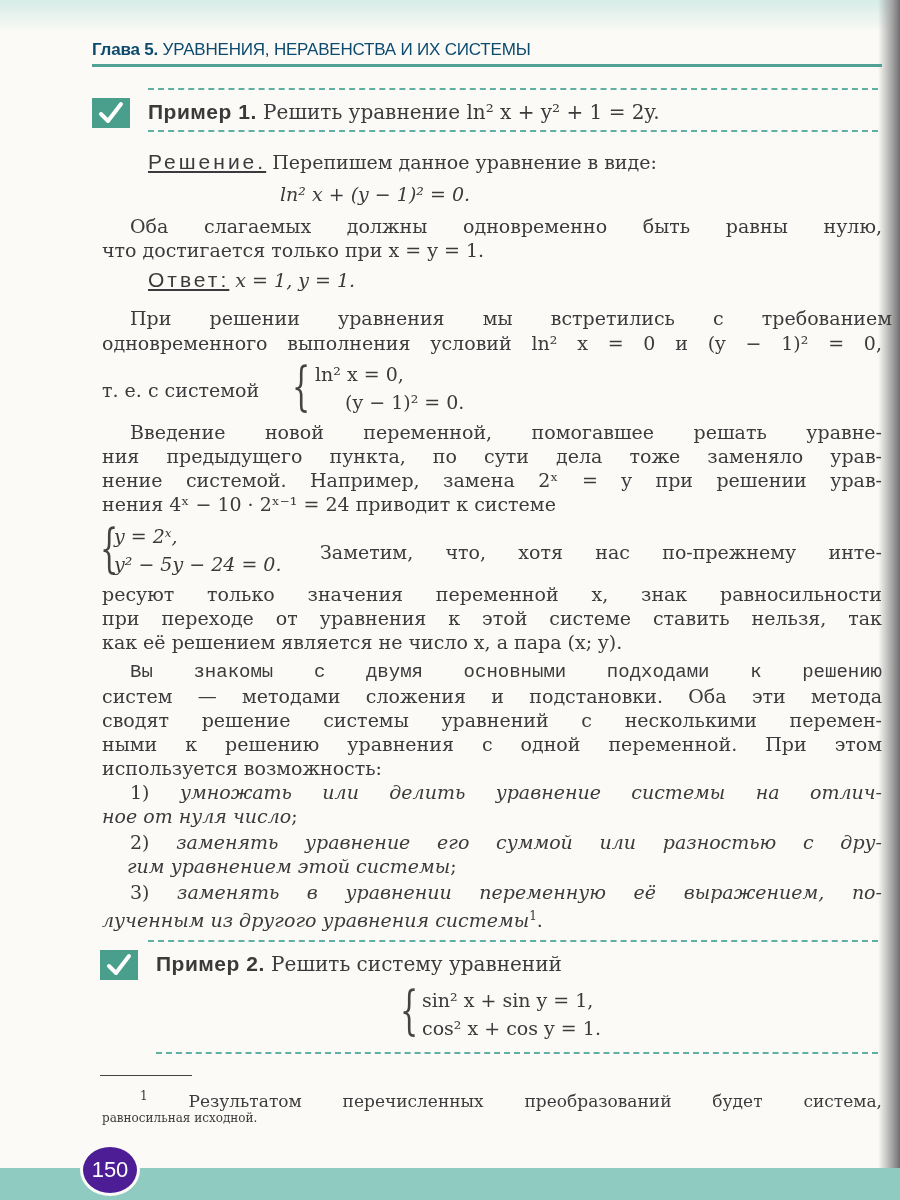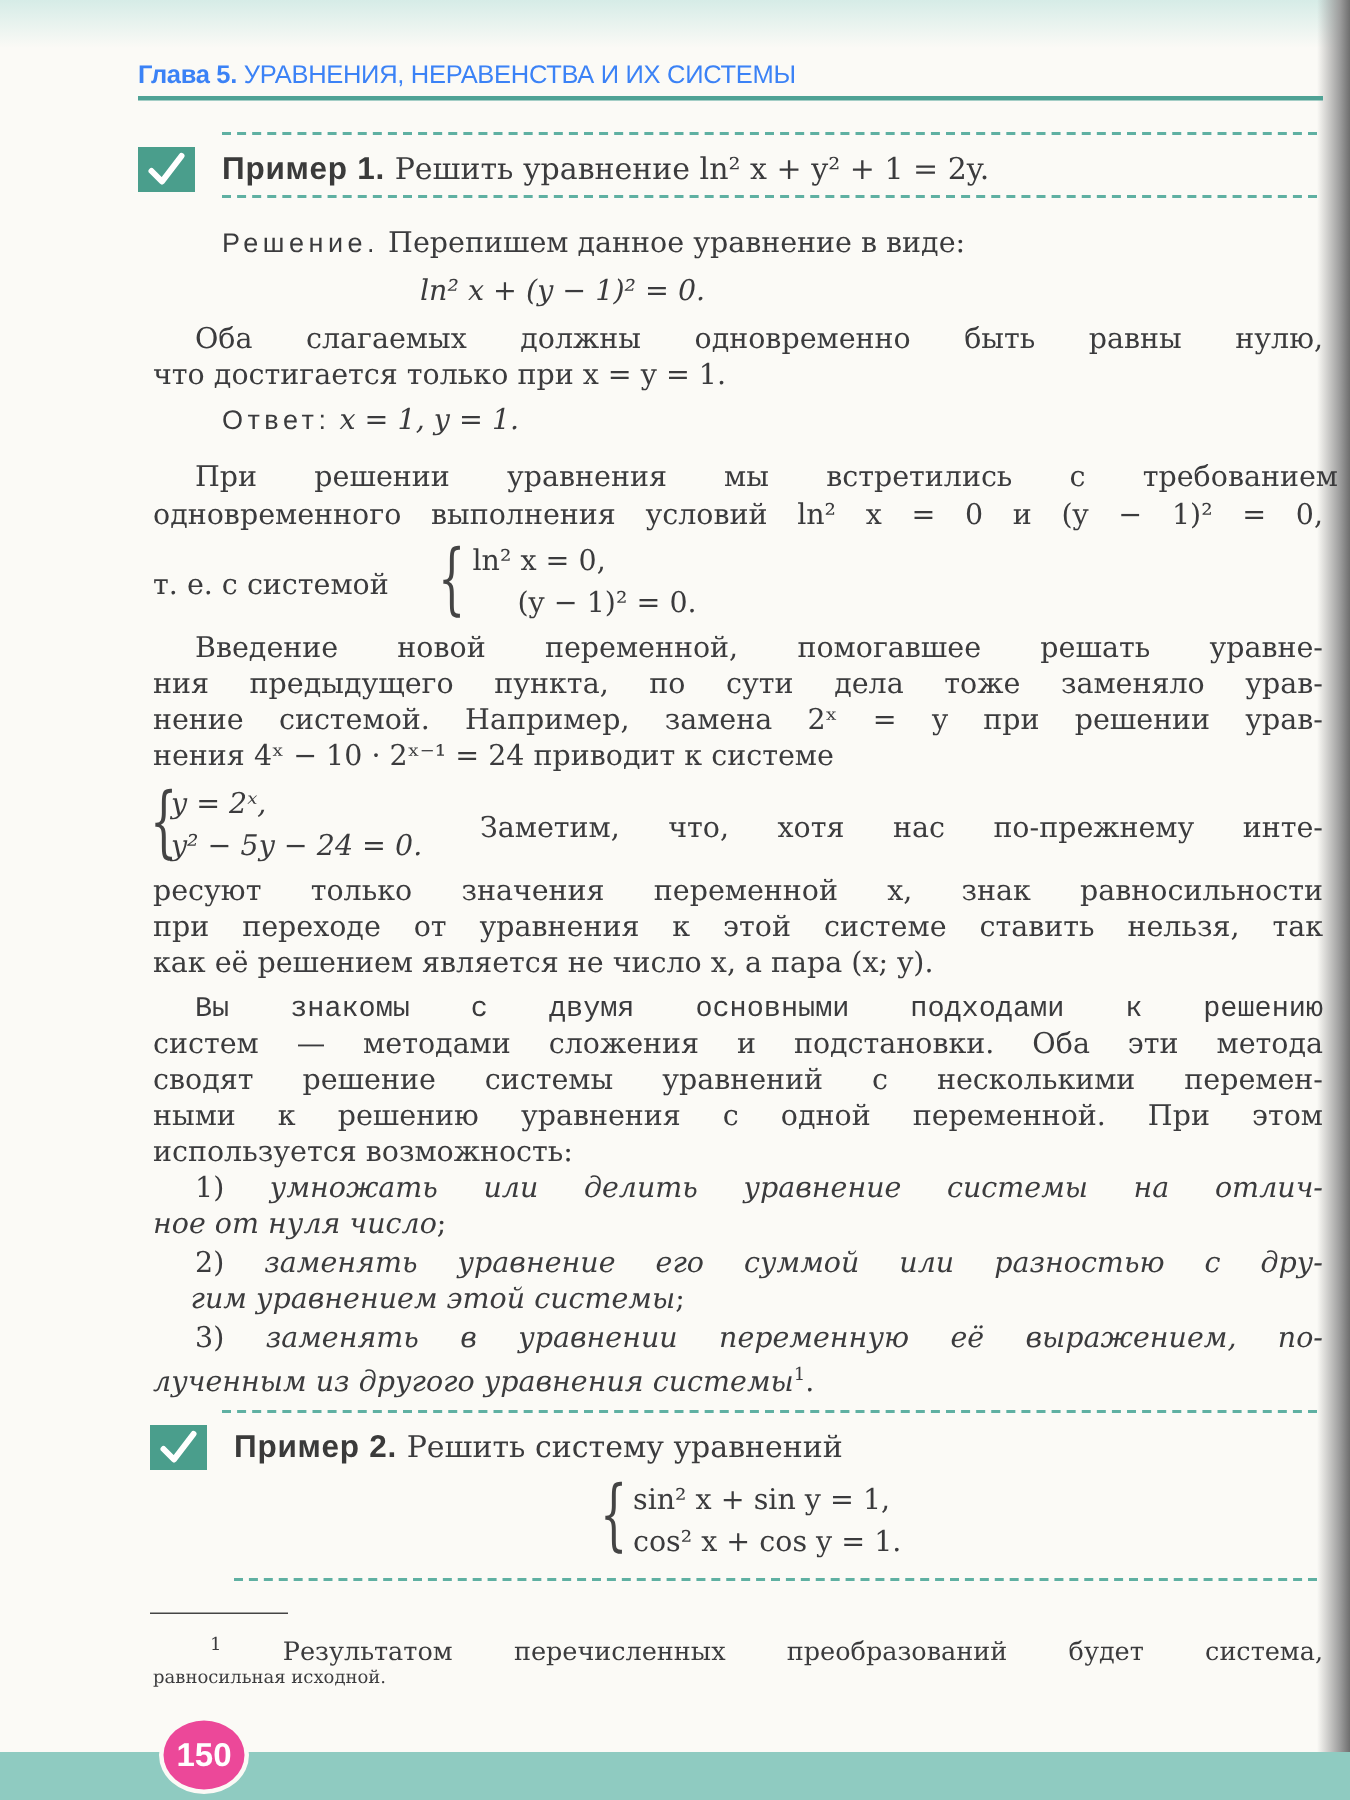--- a/index.html
+++ b/index.html
@@ -16,21 +16,21 @@
   .right-edge {
     position:absolute; right:0; top:0; width:22px; height:1200px;
     background:linear-gradient(90deg, rgba(220,220,220,0), #9c9c9c 70%, #6e6e6e);
   }
   .bottom-band {
     position:absolute; left:0; top:1168px; width:900px; height:32px;
     background:#8fcbc1;
   }
   .header {
     position:absolute; left:92px; top:40px; width:786px;
-    font-family:"Liberation Sans", sans-serif; font-size:17px; color:#3b82f6;
+    font-family:"Liberation Sans", sans-serif; font-size:17px; color:#0c4a6e;
     letter-spacing:-0.2px;
   }
   .header b { font-weight:bold; }
   .header-rule {
     position:absolute; left:92px; top:64px; width:790px; height:3px;
     background:#4fa295;
   }
   .dash {
     position:absolute; height:0; border-top:2.5px dashed #5fb0a2;
   }
@@ -43,32 +43,32 @@
   }
   .example-title .lab {
     font-family:"Liberation Sans", sans-serif; font-weight:bold; color:#3a3a3a;
     font-size:21px; letter-spacing:0.5px;text-align:center;
   }
   .line {
     position:absolute; font-size:19px; white-space:nowrap; line-height:24px;
   }
   .just { text-align:justify; text-align-last:justify; }
   .sans-spaced {
-    font-family:"Liberation Sans", sans-serif; letter-spacing:3px; font-size:18px;
+    font-family:"Liberation Sans", sans-serif; letter-spacing:3px; font-size:21px;text-decoration:underline;
   }
   .it { font-style:italic; }
   .brace {
     position:absolute; font-size:52px; line-height:52px; font-weight:100;
     transform:scaleX(0.55); transform-origin:left top; color:#444;
   }
   .page-num {
-    position:absolute; left:106px; top:1144px; width:54px; height:46px;
-    border-radius:50%; background:#ec4899; border:3px solid #fbfaf6;
+    position:absolute; left:80px; top:1144px; width:54px; height:46px;
+    border-radius:50%; background:#4c1d95; border:3px solid #fbfaf6;
     display:flex; align-items:center; justify-content:center;
-    font-family:"Liberation Sans", sans-serif; font-weight:bold; font-size:22px; color:#fff;
+    font-family:"Liberation Sans", sans-serif; font-weight:normal; font-size:22px; color:#fff;
   }
   .footnote-rule { position:absolute; left:100px; top:1075px; width:92px; height:1px; background:#444; }
   sup { font-size:12px; }
 </style>
 </head>
 <body>
 
 <div class="top-band"></div>
 <div class="right-edge"></div>
 

